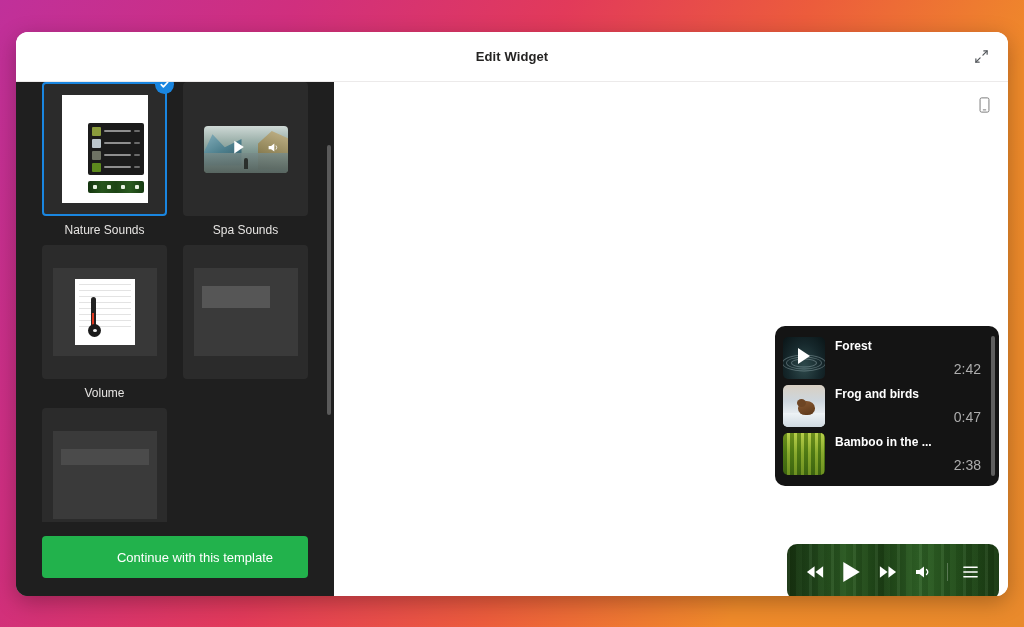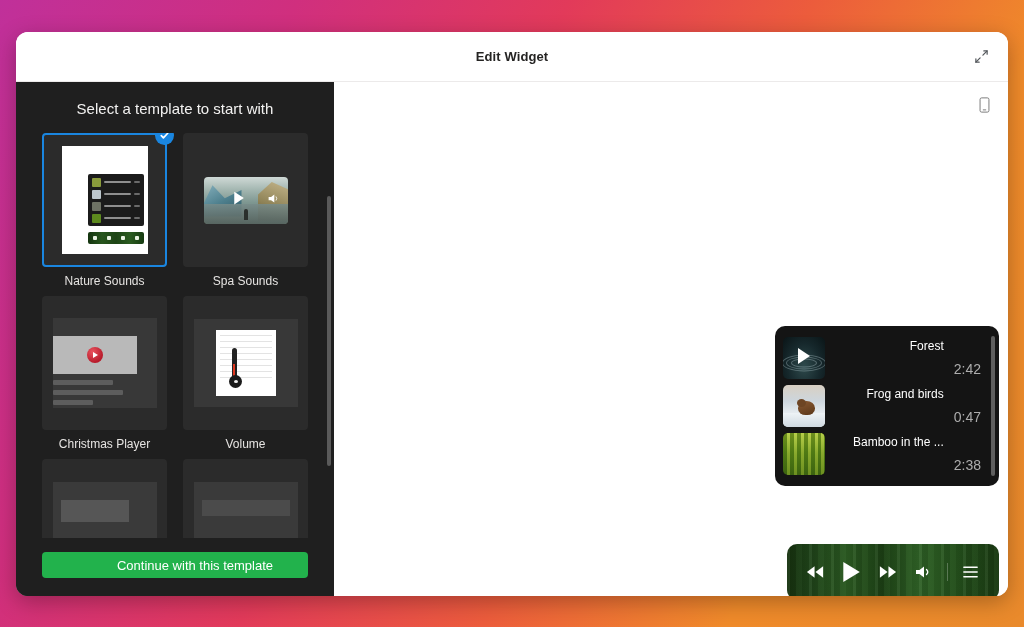--- a/index.html
+++ b/index.html
@@ -328,21 +328,21 @@
     background: #5a5a5a;
     border-radius: 2px;
   }
 
   .sidebar-footer {
     padding: 14px 26px 18px;
     background: #1f1f1f;
   }
   .continue-btn {
     width: 100%;
-    height: 26px;
+    height: 42px;
     background: #22b24c;
     border: none;
     border-radius: 4px;
     color: #ffffff;
     font-size: 13px;
     font-family: "Liberation Sans", sans-serif;
     cursor: pointer;
     padding-left: 40px;
   }
 
@@ -388,24 +388,23 @@
     width: 42px; height: 42px;
     border-radius: 5px;
     flex: 0 0 auto;
     position: relative;
     overflow: hidden;
   }
   .track-mid { flex: 1; min-width: 0; padding-top: 2px; }
   .track-title {
     color: #ffffff;
     font-size: 12px;
-    font-weight: normal;
+    font-weight: bold;
     white-space: nowrap;
     overflow: hidden;
-    text-align: right;
   }
   .track-time {
     color: #adadad;
     font-size: 14px;
     align-self: flex-end;
     padding-right: 12px;
     padding-bottom: 2px;
     flex: 0 0 auto;
   }
   .widget-scrollbar {
@@ -534,21 +533,20 @@
           <path d="M10.5 2 H14 V5.5"></path>
         <path d="M6.5 9.5 L2 14"></path>
           <path d="M5.5 14 H2 V10.5"></path>
       </svg>
     </div>
   </div>
 
   <div class="body">
 
     <div class="sidebar">
-      <div class="sidebar-title">Select a template to start with</div>
 
       <div class="template-scroll">
         <div class="template-grid">
 
           <div class="tpl selected">
             <div class="tpl-card">
               <div class="check-badge">
                 <svg width="11" height="11" viewBox="0 0 12 12" fill="none" stroke="#ffffff" stroke-width="1.8" stroke-linecap="round" stroke-linejoin="round">
                   <path d="M2.5 6.2 L4.8 8.6 L9.5 3.6"></path>
                 </svg>
@@ -605,35 +603,20 @@
                       <path d="M2 6 H5 L9 3 V13 L5 10 H2 Z"></path>
                       <path d="M11 5.5 Q13 8 11 10.5" stroke="#ffffff" stroke-width="1" fill="none"></path>
                     </svg>
                   </div>
                 </div>
               </div>
             </div>
             <div class="tpl-label">Spa Sounds</div>
           </div>
 
-          <div class="tpl">
-            <div class="tpl-card">
-              <div class="mini-xmas">
-                <div class="xmas-video">
-                  <div class="xmas-play">
-                      <span class="xmas-play-tri"></span>
-                    </div>
-                </div>
-                <div class="xmas-line" style="top:62px;width:60px"></div>
-                <div class="xmas-line" style="top:72px;width:70px"></div>
-                <div class="xmas-line" style="top:82px;width:40px"></div>
-              </div>
-            </div>
-            <div class="tpl-label">Christmas Player</div>
-          </div>
 
           <div class="tpl">
             <div class="tpl-card">
               <div class="mini-vol">
                 <div class="vol-paper">
                   <div class="vol-ruleline"></div>
                     <div class="vol-ruleline"></div>
                   <div class="vol-ruleline"></div>
                     <div class="vol-ruleline"></div>
                   <div class="vol-ruleline"></div>

